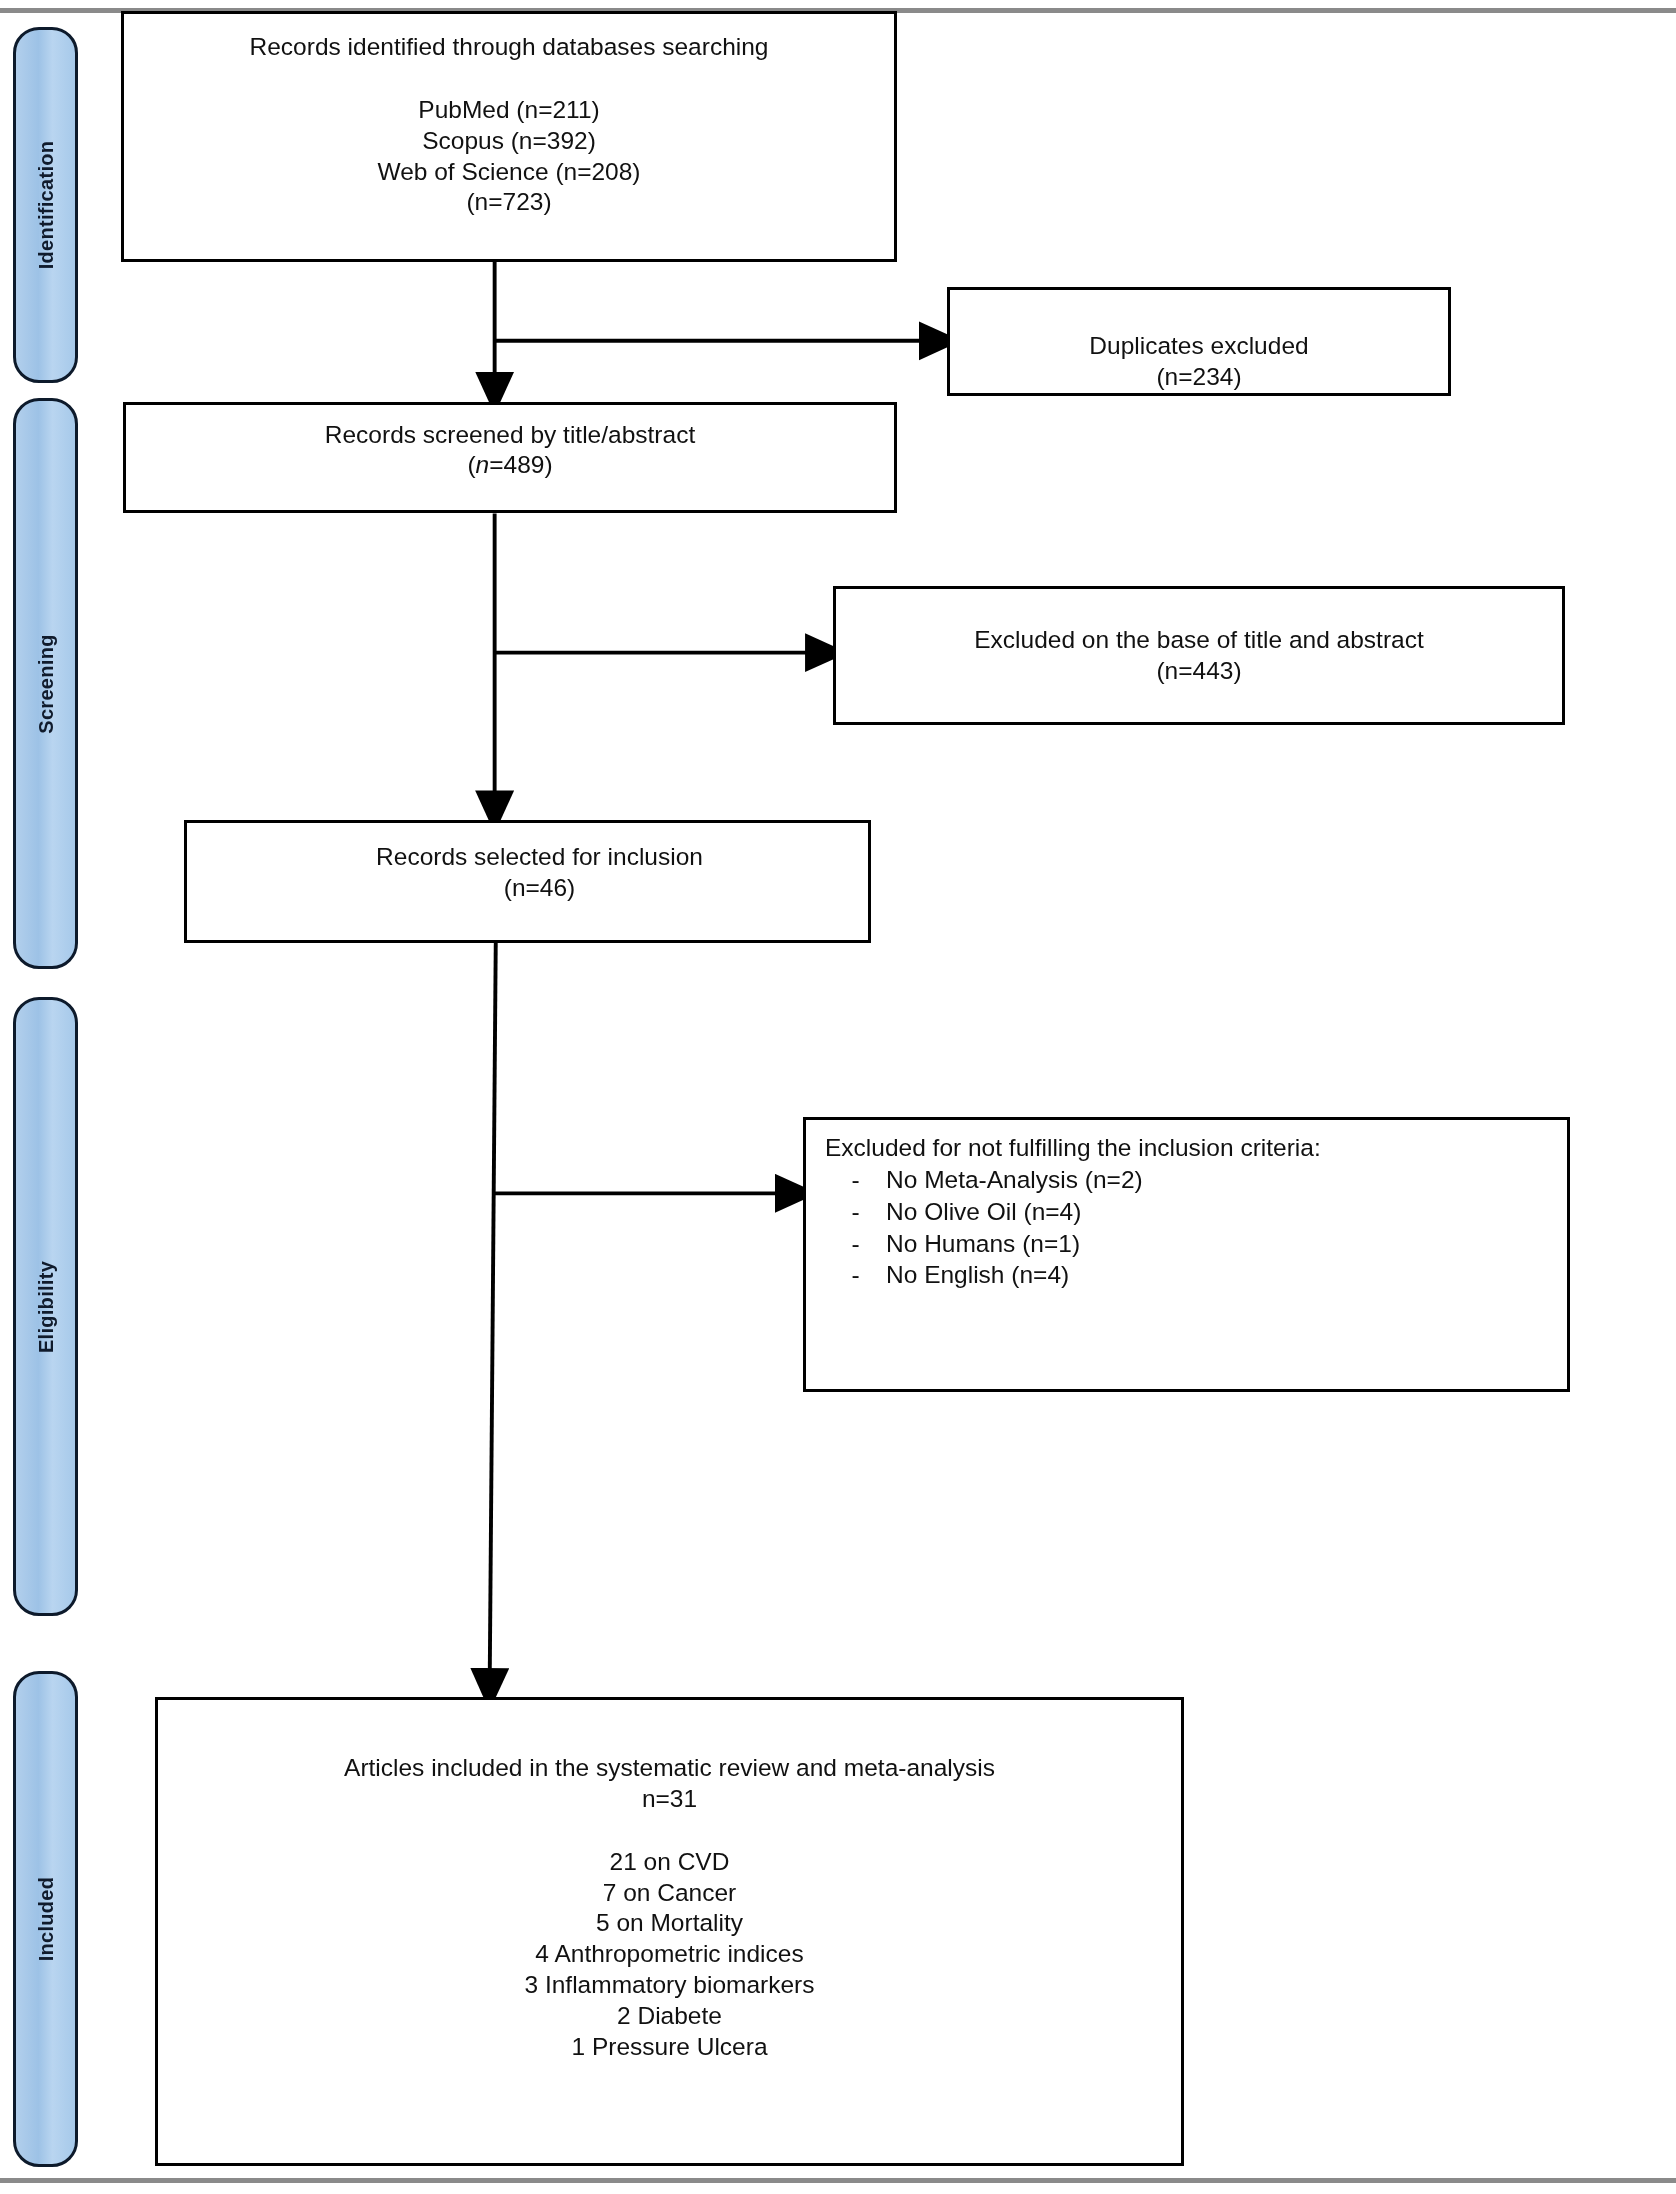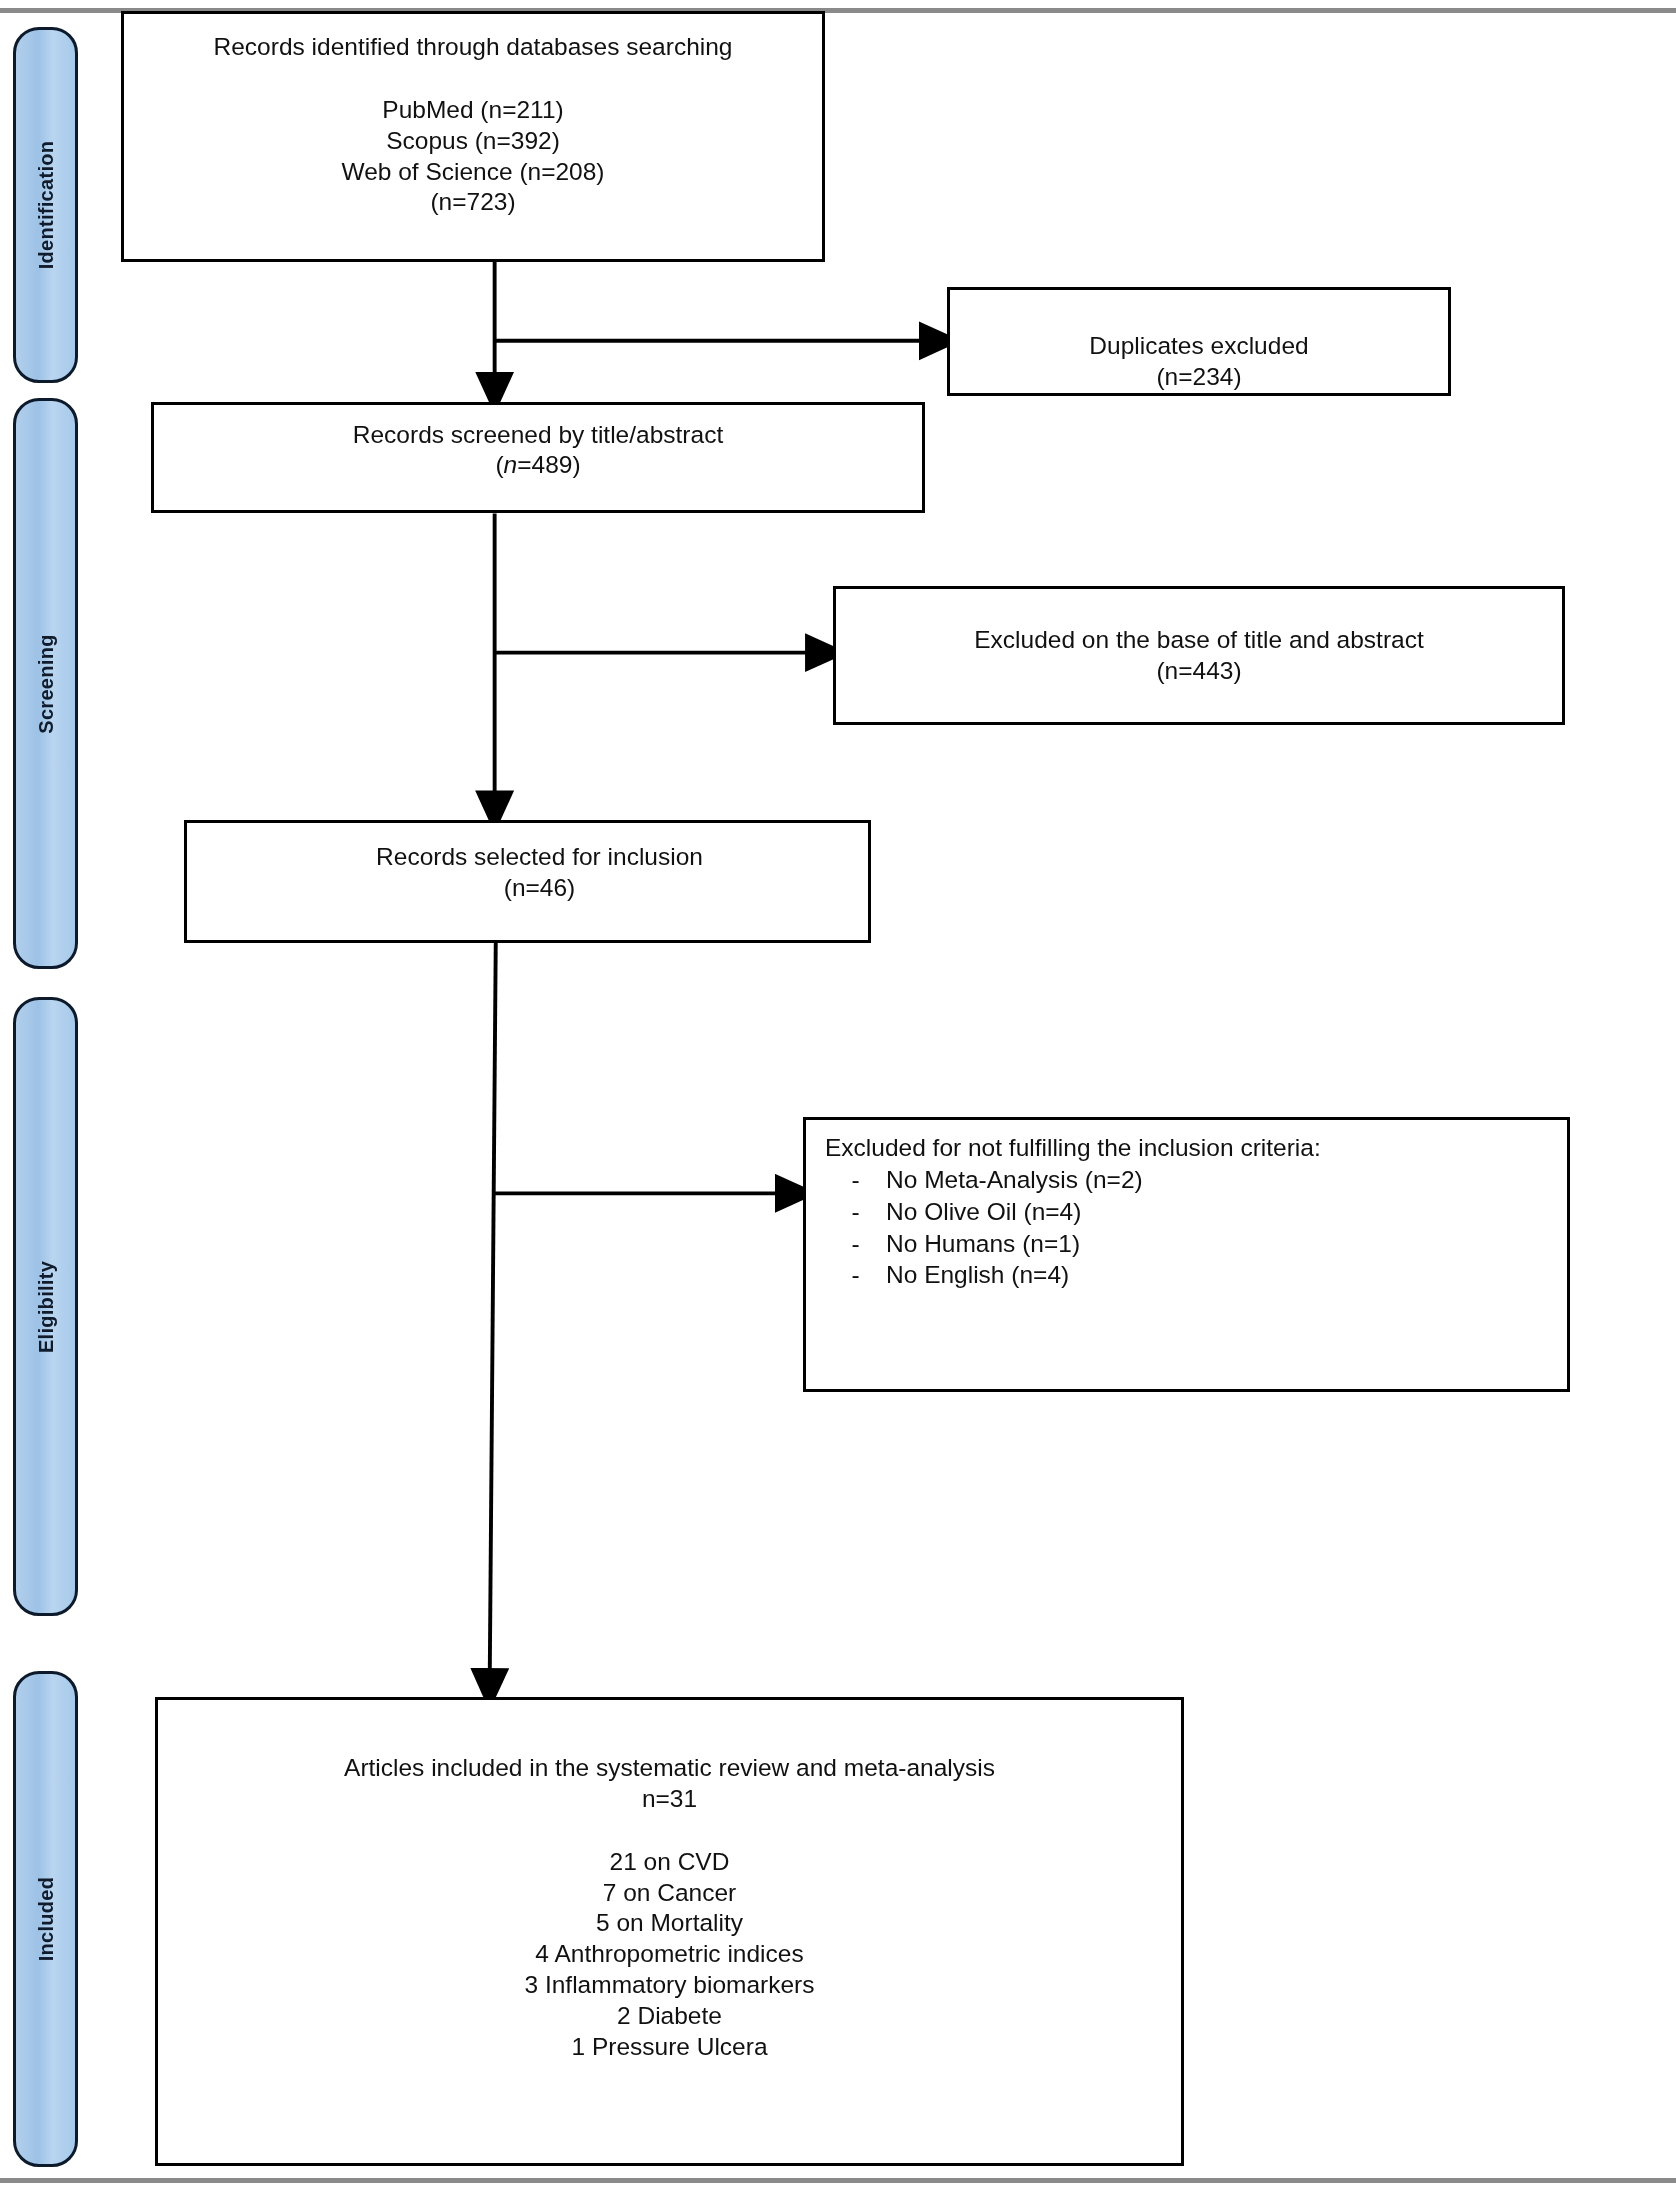--- a/index.html
+++ b/index.html
@@ -125,35 +125,35 @@
   </div>
 
   <div class="stage-bar" style="top:997px;height:619px;">
     <span class="stage-label">Eligibility</span>
   </div>
 
   <div class="stage-bar" style="top:1671px;height:496px;">
     <span class="stage-label">Included</span>
   </div>
 
-  <div class="flow-box" style="left:121px;top:11px;width:704px;height:251px;padding-top:18px;">
+  <div class="flow-box" style="left:121px;top:11px;width:776px;height:251px;padding-top:18px;">
     <div class="bx-line">Records identified through databases searching</div>
     <div class="spacer-md"></div>
     <div class="bx-line">PubMed (n=211)</div>
     <div class="bx-line">Scopus (n=392)</div>
     <div class="bx-line">Web of Science (n=208)</div>
     <div class="bx-line">(n=723)</div>
   </div>
 
   <div class="flow-box" style="left:947px;top:287px;width:504px;height:109px;justify-content:flex-end;">
     <div class="bx-line">Duplicates excluded</div>
     <div class="bx-line">(n=234)</div>
   </div>
 
-  <div class="flow-box" style="left:123px;top:402px;width:774px;height:111px;padding-top:14.5px;margin-left:28px;">
+  <div class="flow-box" style="left:123px;top:402px;width:774px;height:111px;padding-top:14.5px;">
     <div class="bx-line">Records screened by title/abstract</div>
     <div class="bx-line"><span>(</span><em class="it">n</em><span>=489)</span></div>
   </div>
 
   <div class="flow-box" style="left:833px;top:586px;width:732px;height:139px;justify-content:center;">
     <div class="bx-line">Excluded on the base of title and abstract</div>
     <div class="bx-line">(n=443)</div>
   </div>
 
   <div class="flow-box" style="left:184px;top:820px;width:687px;height:123px;padding-top:19px;padding-left:24px;">

